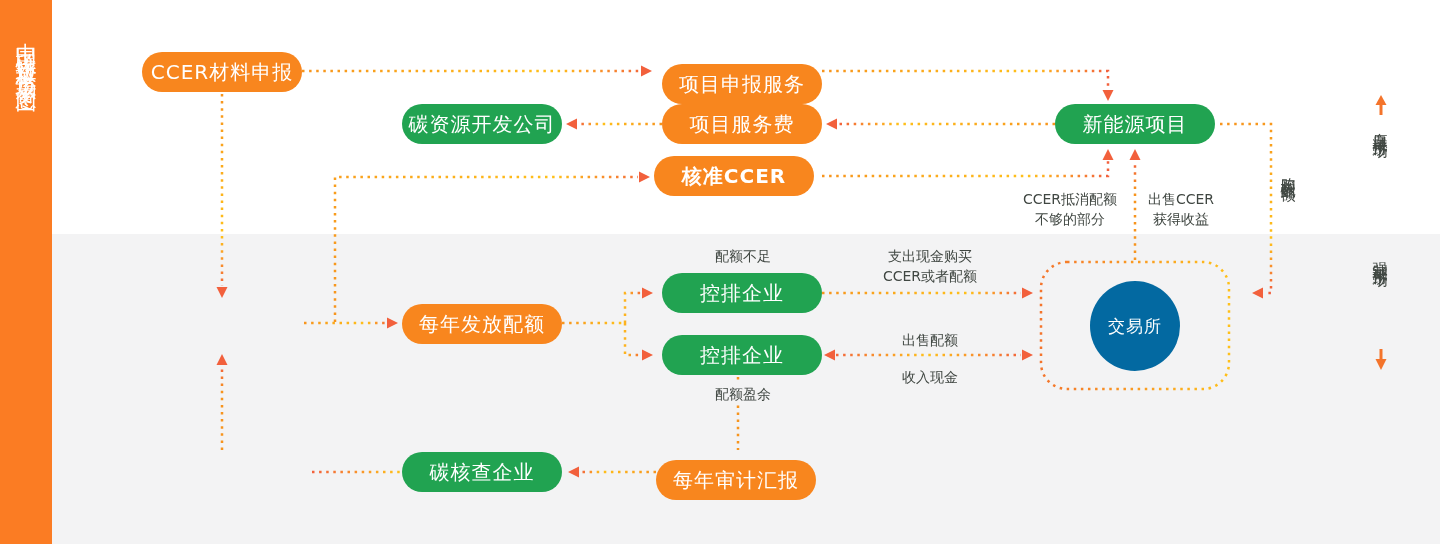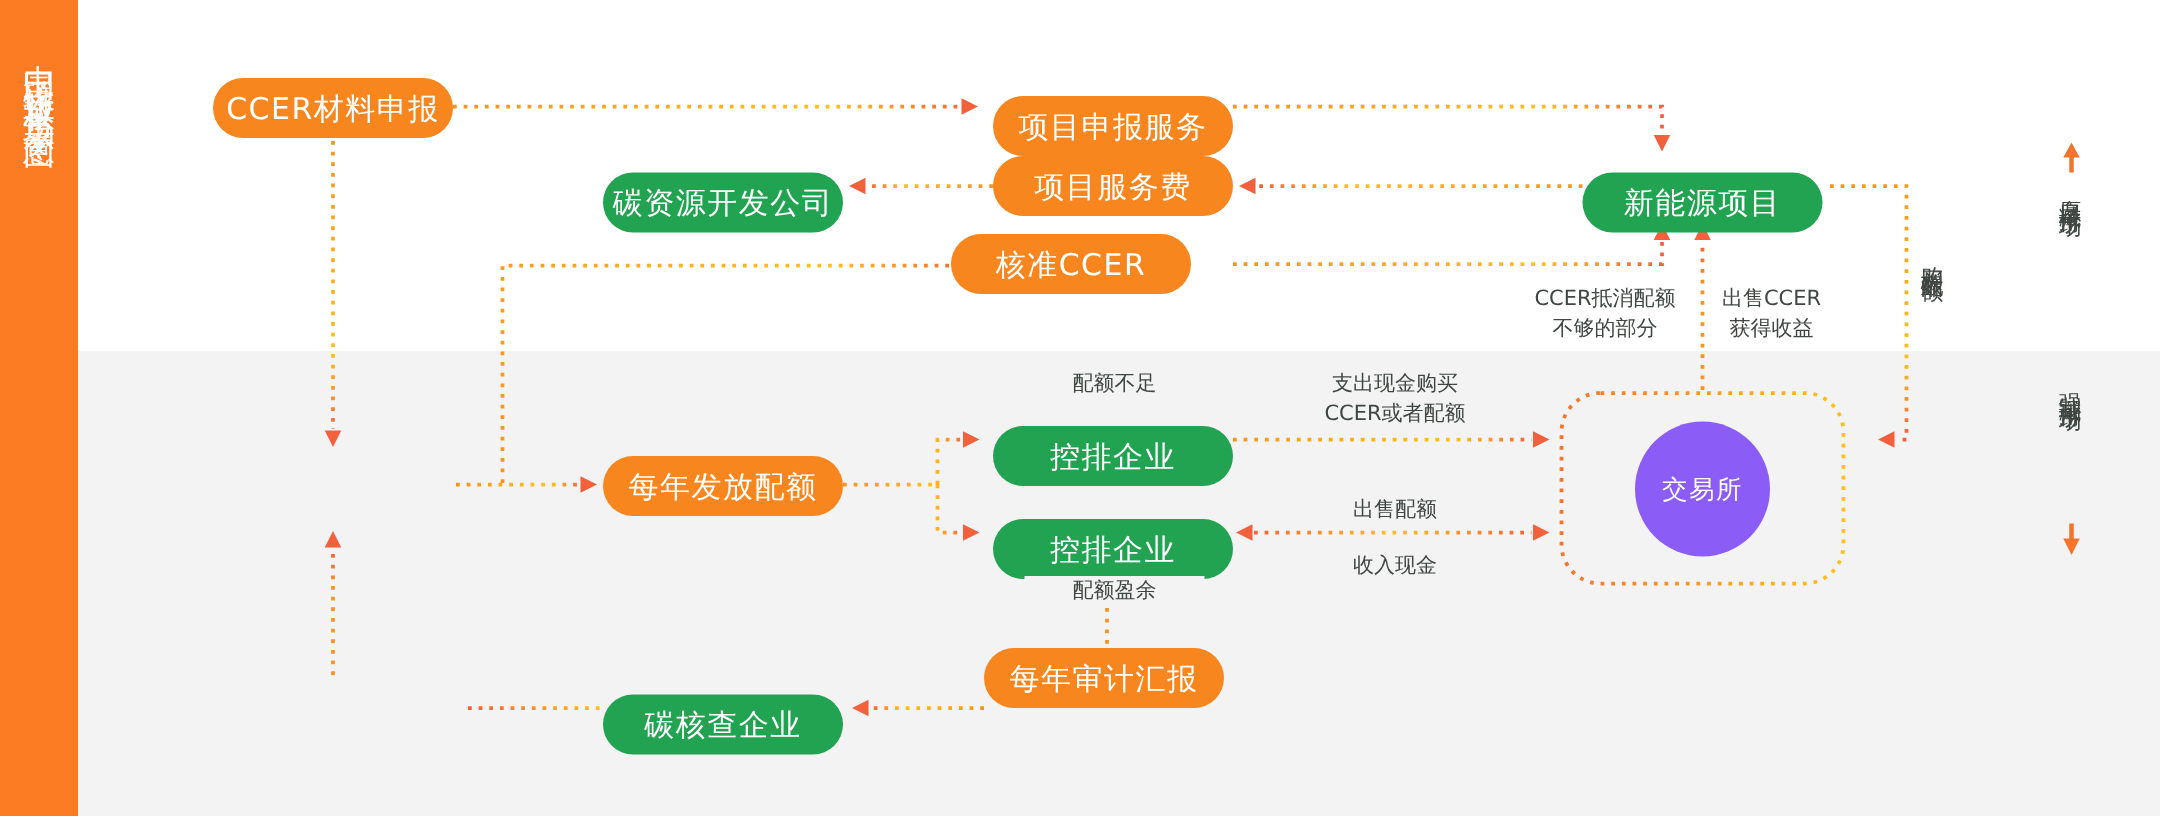--- a/index.html
+++ b/index.html
@@ -17,24 +17,24 @@
   .sidebar .vtitle{
     margin-top:26px;color:#ffffff;font-size:21px;letter-spacing:5px;
     writing-mode:vertical-rl;text-orientation:upright;line-height:52px;font-weight:500;
   }
   .pill{
     position:absolute;width:160px;height:40px;border-radius:21px;z-index:2;
     display:flex;align-items:center;justify-content:center;
     color:#ffffff;font-size:20px;letter-spacing:1px;white-space:nowrap;
   }
   .pill.orange{background:#F8861E;}
-  .pill.green{background:#21A351;margin-top:11px;}
+  .pill.green{background:#21A351;}
   .circle-node{
     position:absolute;left:1090px;top:281px;width:90px;height:90px;border-radius:50%;
-    background:#8b5cf6;color:#ffffff;font-size:17px;letter-spacing:1px;
+    background:#0369a1;color:#ffffff;font-size:17px;letter-spacing:1px;
     display:flex;align-items:center;justify-content:center;z-index:2;
   }
   .lbl{
     position:absolute;z-index:2;color:#404742;font-size:14px;line-height:20px;
     text-align:center;white-space:pre-line;
   }
   .lbl.masked{background:#F3F3F4;}
   .vlbl{
     position:absolute;z-index:2;color:#404742;font-size:15px;letter-spacing:2px;
     writing-mode:vertical-rl;text-orientation:upright;line-height:18px;
@@ -184,28 +184,28 @@
   </svg>
 
   <div class="sidebar">
     <div class="vtitle">中国碳排放权市场示意图</div>
   </div>
 
   <div class="pill orange" style="left:142px;top:52px;">CCER材料申报</div>
   <div class="pill orange" style="left:662px;top:64px;">项目申报服务</div>
   <div class="pill green" style="left:402px;top:104px;">碳资源开发公司</div>
   <div class="pill orange" style="left:662px;top:104px;">项目服务费</div>
-  <div class="pill orange" style="left:634px;top:156px;">核准CCER</div>
+  <div class="pill orange" style="left:654px;top:156px;font-weight:bold;">核准CCER</div>
   <div class="pill green" style="left:1055px;top:104px;">新能源项目</div>
   <div class="pill orange" style="left:402px;top:304px;font-family:Liberation Mono, monospace;">每年发放配额</div>
   <div class="pill green" style="left:662px;top:273px;">控排企业</div>
   <div class="pill green" style="left:662px;top:335px;">控排企业</div>
   <div class="circle-node">交易所</div>
   <div class="pill green" style="left:402px;top:452px;">碳核查企业</div>
-  <div class="pill orange" style="left:656px;top:432px;">每年审计汇报</div>
+  <div class="pill orange" style="left:656px;top:460px;">每年审计汇报</div>
 
   <div class="lbl" style="left:663px;top:246px;width:160px;">配额不足</div>
   <div class="lbl masked" style="left:683px;top:384px;width:120px;">配额盈余</div>
   <div class="lbl" style="left:850px;top:246px;width:160px;">支出现金购买
 CCER或者配额</div>
   <div class="lbl" style="left:850px;top:330px;width:160px;">出售配额</div>
   <div class="lbl" style="left:850px;top:367px;width:160px;">收入现金</div>
   <div class="lbl" style="left:1000px;top:189px;width:140px;">CCER抵消配额
 不够的部分</div>
   <div class="lbl" style="left:1111px;top:189px;width:140px;">出售CCER

